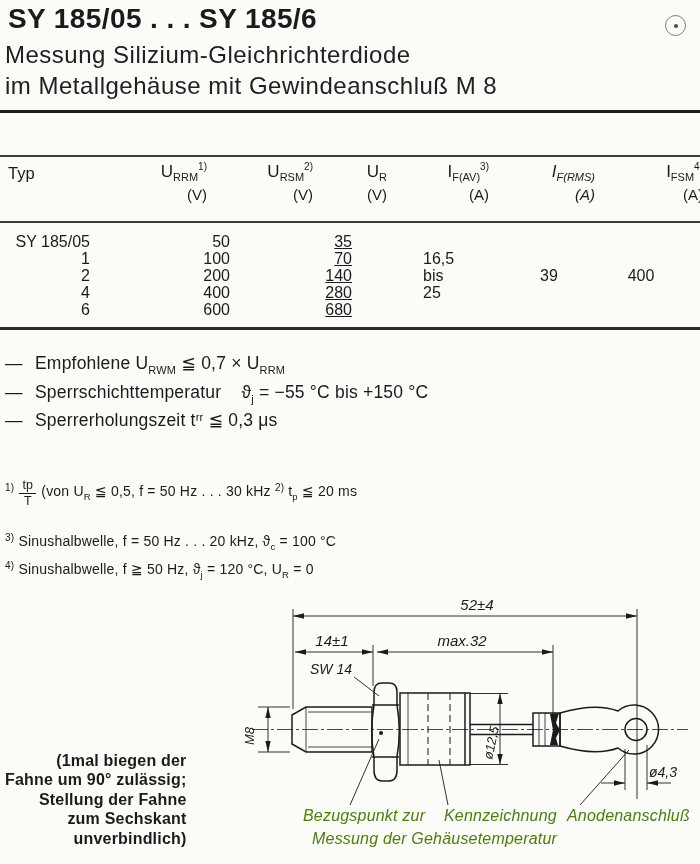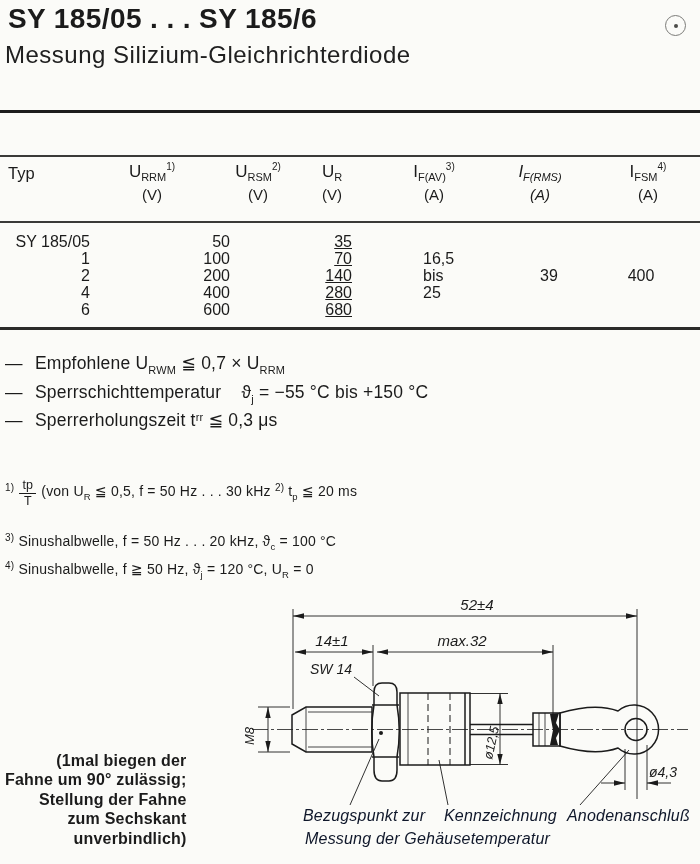--- a/index.html
+++ b/index.html
@@ -14,21 +14,21 @@
   .marker{left:665px;top:15px;width:19px;height:19px;border:1.6px solid #7b7b78;border-radius:50%;}
   .marker .markerdot{position:absolute;left:50%;top:50%;width:4px;height:4px;margin:-2px 0 0 -2px;background:#4c4c49;border-radius:50%;}
   .subtitle{left:5px;font-size:24px;letter-spacing:.5px;color:#202020;}
   .s1{top:41px;} .s2{top:72px;}
   .rule{left:0;width:700px;background:#1d1d1d;}
   .rule-a{top:110px;height:3px;}
   .rule-b{top:155px;height:2px;background:#3a3a38;}
   .rule-c{top:221px;height:2px;background:#3a3a38;}
   .rule-d{top:327px;height:2.5px;background:#2b2b29;}
   
-  .th{top:161px;width:110px;text-align:center;font-size:17px;}
+  .th{top:161px;width:110px;text-align:right;font-size:17px;}
   .th .unit{display:block;margin-top:3px;font-size:15px;}
   .th sub,.td sub{font-size:11px;}
   .th sup{font-size:10px;vertical-align:7px;}
   .typ-h{left:8px;top:164px;font-size:16.5px;}
   .h0{left:97px;} .h1{left:203px;} .h2{left:277px;} .h3{left:379px;} .h4{left:485px;font-style:italic;} .h5{left:593px;}
   .tr{left:8px;width:690px;height:18px;font-size:16px;}
   .r0{top:233px;} .r1{top:250px;} .r2{top:267px;} .r3{top:284px;} .r4{top:301px;}
   .td{position:absolute;top:0;white-space:pre;}
   .c-typ{left:0;width:82px;text-align:right;}
   .c-urrm{left:0;width:222px;text-align:right;}
@@ -57,36 +57,37 @@
   svg .cln{fill:none;stroke:#1b1b1b;stroke-width:.8;stroke-dasharray:16 3 3 3;}
   svg .dashln{fill:none;stroke:#1b1b1b;stroke-width:1;stroke-dasharray:7 4;}
   svg .ah{fill:#1b1b1b;stroke:none;}
   svg .dot{fill:#1b1b1b;}
   svg .blob{fill:#1b1b1b;stroke:none;}
   svg text{font:italic 13px "Liberation Sans","DejaVu Sans",sans-serif;fill:#1b1b1b;}
   svg text.big{font-size:15px;}
   svg text.mid{font-size:14px;}
   
   .flagnote{left:5px;top:751px;font-size:16px;font-weight:600;line-height:19.4px;letter-spacing:.2px;text-align:right;}
-  .dlabel{font-style:italic;font-size:16px;color:#0f172a;letter-spacing:.2px;}
+  .dlabel{font-style:italic;font-size:16px;color:#4d7c0f;letter-spacing:.2px;}
   .lbl-ref1{left:303px;top:807px;}
-  .lbl-ref2{left:305px;top:830px;}
+  .lbl-ref2{left:312px;top:830px;}
   .lbl-mark{left:444px;top:807px;}
   .lbl-anode{left:567px;top:807px;}
 </style>
 </head>
 <body>
 
 <div class="page">
 
   <div class="abs title">SY 185/05 . . . SY 185/6</div>
   <div class="abs marker">
       <span class="markerdot"></span>
     </div>
   <div class="abs subtitle s1">Messung Silizium-Gleichrichterdiode</div>
+  <div class="abs subtitle s2">im Metallgehäuse mit Gewindeanschluß M 8</div>
   <div class="abs rule rule-a"></div>
 
   <div class="abs rule rule-b"></div>
   <div class="abs rule rule-c"></div>
   <div class="abs rule rule-d"></div>
 
   <div class="abs typ-h">Typ</div>
 
   <div class="abs th h0">
     <span class="sym"><span>U</span><sub>RRM</sub><sup>1)</sup></span>

